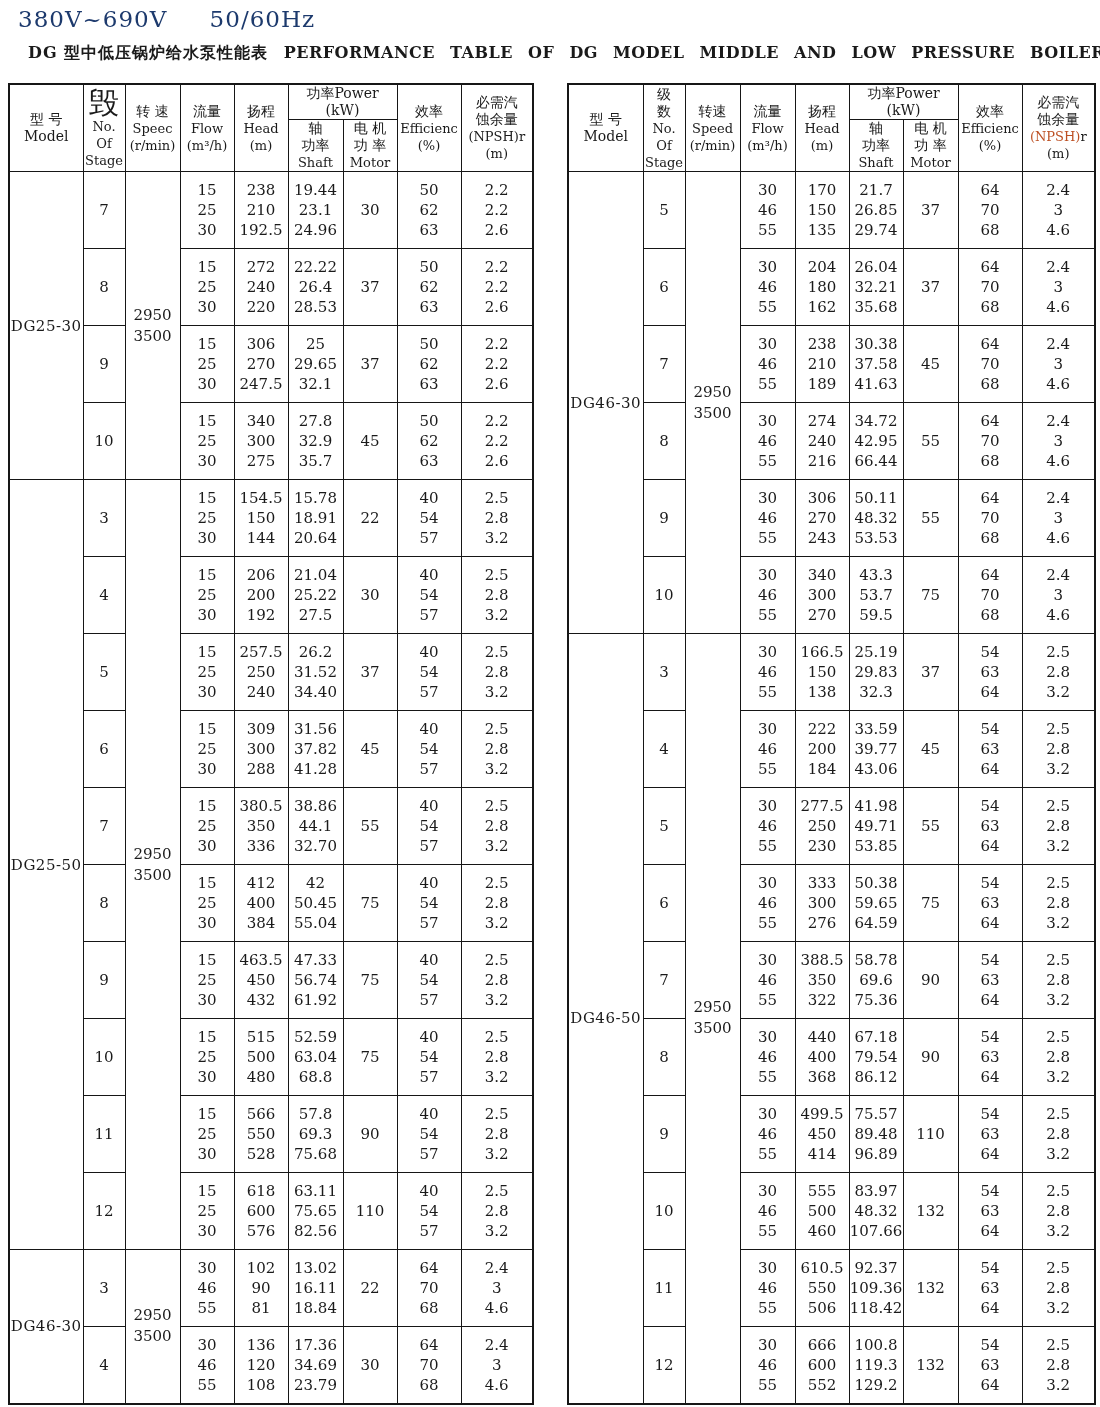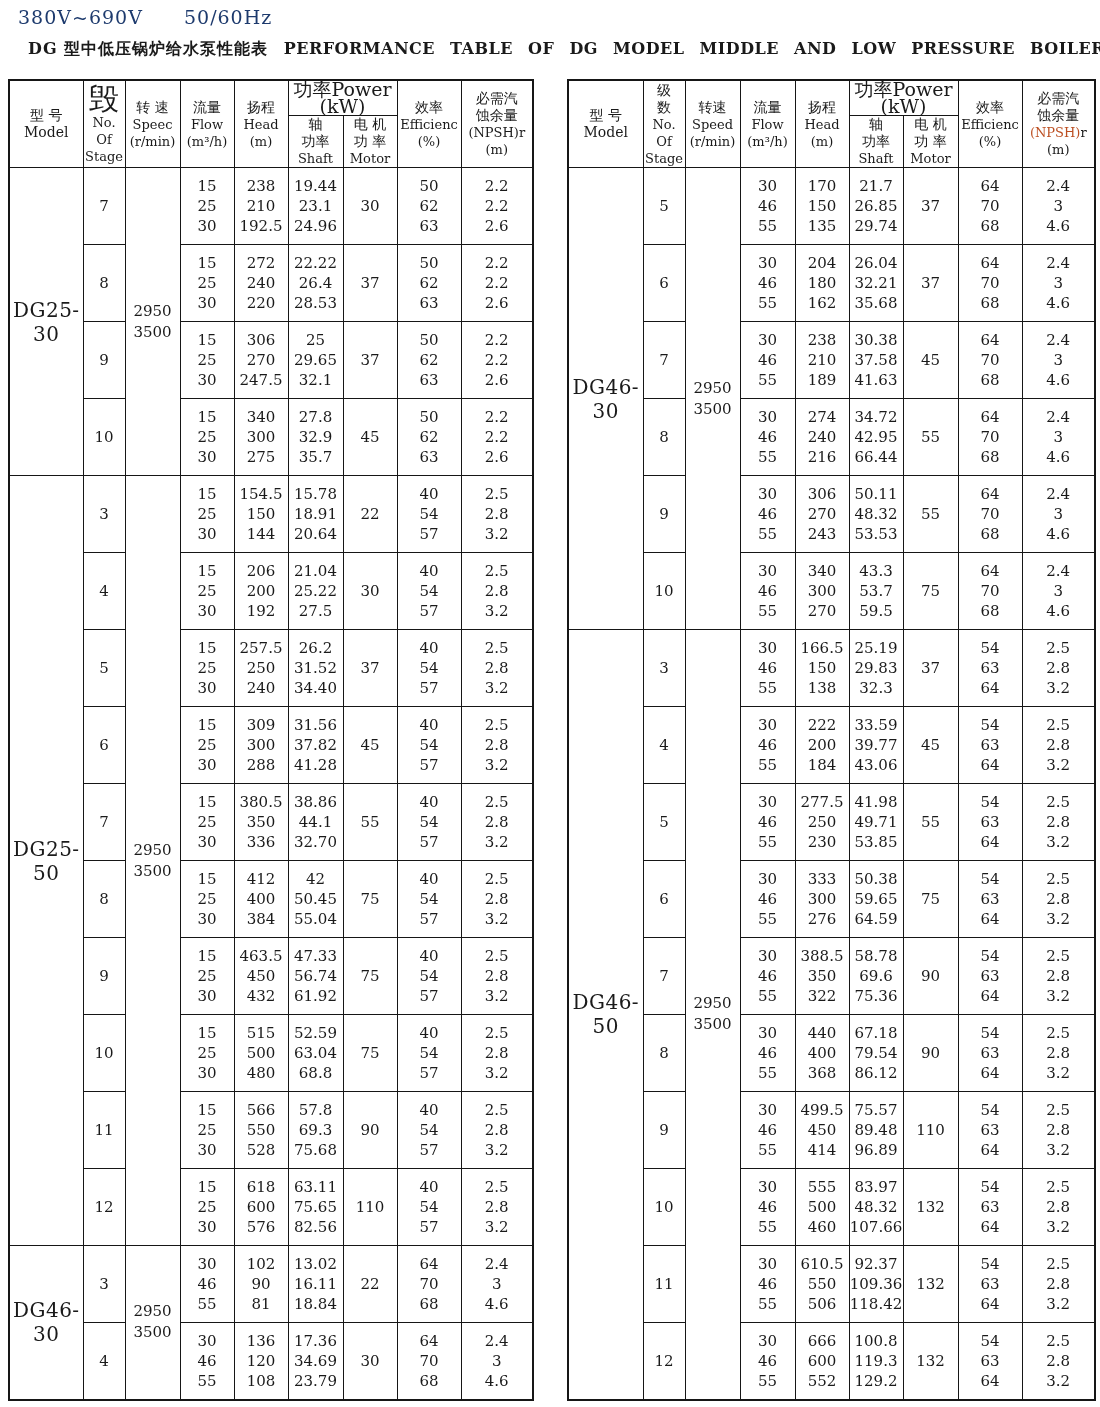--- a/index.html
+++ b/index.html
@@ -1,43 +1,43 @@
 <!DOCTYPE html>
 <html><head>
 <meta charset="utf-8">
 <style>
   html,body { margin:0; padding:0; background:#ffffff; }
   .page {
     position:relative; width:1100px; height:1407px; background:#ffffff;
     font-family:"DejaVu Serif","Liberation Serif",serif; color:#1a1a1a;
     overflow:hidden;
   }
-  .voltage-line { margin:6px 0 0 18px; font-size:19px; letter-spacing:1px; color:#1d3a6d; }
+  .voltage-line { margin:6px 0 0 18px; font-size:23px; letter-spacing:1px; color:#1d3a6d; }
   .voltage-line .freq { margin-left:34px; }
   .title-line { margin:11px 0 0 28px; font-size:16px; font-weight:bold; white-space:nowrap; }
   .title-line .zh { letter-spacing:1px; }
   .title-line .en { word-spacing:9px; letter-spacing:0.5px; margin-left:10px; }
 
   .tables-wrap { display:flex; margin:19px 0 0 8px; gap:33px; align-items:flex-start; }
 
   table.ptable { border-collapse:collapse; table-layout:fixed; border:2px solid #161616; }
   table.ptable th, table.ptable td {
     border:1px solid #161616; text-align:center; vertical-align:middle;
     padding:0; font-weight:normal; color:#1a1a1a; overflow:hidden;
   }
   thead th { font-size:14px; line-height:17px; }
   thead .unit { font-size:13px; }
   thead .en-sm { font-size:13px; }
   thead .stage-big { font-size:30px; line-height:30px; }
-  thead .h-power { height:28px; font-size:19px; }
+  thead .h-power { height:28px; font-size:14px; }
   .hl-orange { color:#bc4f22; }
 
   tbody tr { height:77px; }
   tbody td { font-size:15px; }
-  tbody td.model { font-size:20px; letter-spacing:0.5px; }
+  tbody td.model { font-size:15px; letter-spacing:0.5px; }
   tbody td .ln { line-height:20px; }
   tbody td.v2 .ln { line-height:21px; }
 </style>
 </head>
 <body>
 
 <div class="page">
 
   <div class="voltage-line">
     <span>380V~690V</span>

